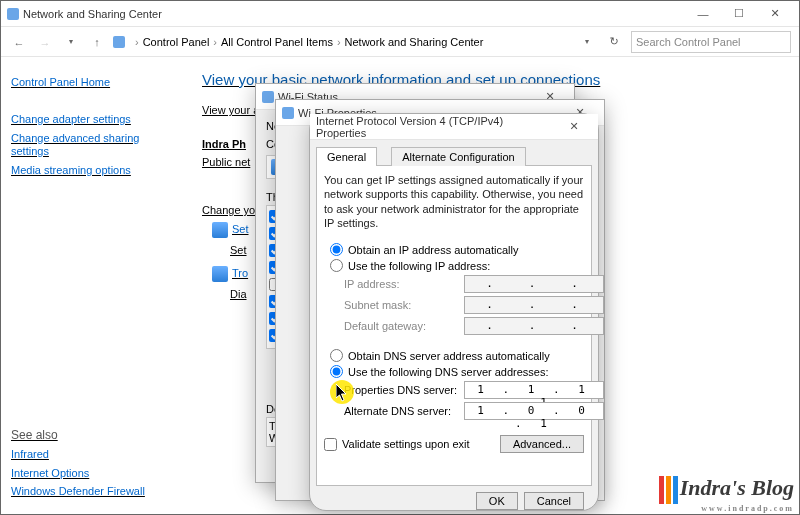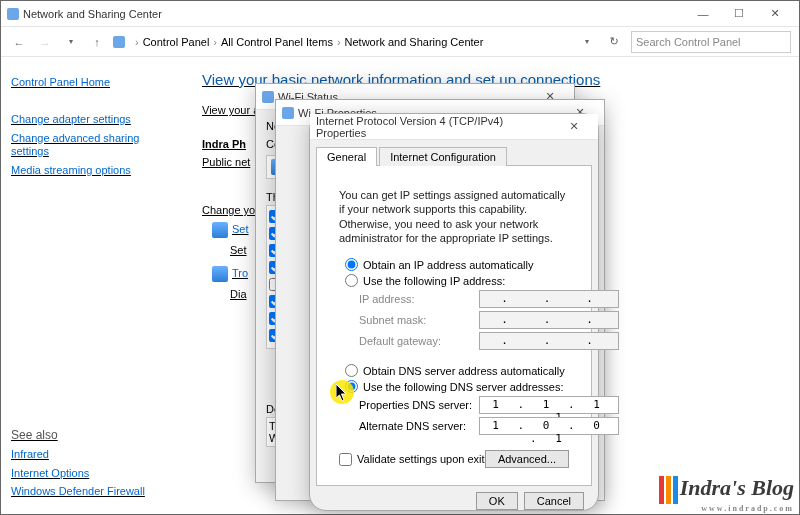--- a/index.html
+++ b/index.html
@@ -29,22 +29,22 @@
 .content h1 { color:#0a5dab; font-weight: normal; font-size: 15px; margin-bottom: 16px; }
 .content .row { font-size:11px; margin: 6px 0; }
 .content .strong { font-weight: bold; }
 .icon-sm { width:16px; height:16px; display:inline-block; vertical-align:middle; margin-right:4px; }
 .icon-net { background: linear-gradient(#6ab0ff,#2a7ed8); border-radius:2px; }
 
 
 #wifistatus { top: 83px; left: 255px; width: 320px; height: 400px; background:#f0f0f0; }
 #wifiprops { top: 99px; left: 275px; width: 330px; height: 402px; background:#f0f0f0; }
 .tabstrip { display:flex; border-bottom:1px solid #bbb; font-size:11px; }
-.tab { padding: 3px 10px; border:1px solid #bbb; border-bottom:none; background:#fff; margin-right:2px; position:relative; top:1px; }
-.panel { background:#fff; border:1px solid #bbb; border-top:none; padding: 22px; }
+.tab { padding: 3px 10px; border:1px solid #bbb; border-bottom:none; background:#fff; margin-right:14px; position:relative; top:1px; }
+.panel { background:#fff; border:1px solid #bbb; border-top:none; padding: 7px; }
 .chklist label { display:block; font-size:11px; margin:2px 0; }
 .chklist input { margin-right:4px; }
 #ipv4 { top: 113px; left: 309px; width: 290px; height: 398px; background:#f0f0f0;border-radius:17px; }
 #ipv4 .body2 { padding: 6px; }
 #ipv4 .panel { height: 320px; }
 .helptext { font-size:11px; color:#222; line-height:1.3; margin-bottom:10px; }
 .radio-row { display:flex; align-items:center; font-size:11px; margin: 3px 0 3px 6px; }
 .radio-row input { margin-right:5px; }
 .group-indent { margin-left: 20px; }
 .iprow { display:flex; align-items:center; margin: 3px 0; font-size:11px; }
@@ -178,21 +178,21 @@
 <div id="ipv4" class="window">
   <div class="titlebar">
     <span class="title">Internet Protocol Version 4 (TCP/IPv4) Properties</span>
     <div class="winbtns">
         <div class="winbtn close">✕</div>
       </div>
   </div>
   <div class="body2">
     <div class="tabstrip">
       <div class="tab">General</div>
-      <div class="tab" style="background:#f0f0f0;">Internet Configuration</div>
+      <div class="tab" style="background:#f0f0f0;">Alternate Configuration</div>
     </div>
     <div class="panel">
       <div class="helptext">You can get IP settings assigned automatically if your network supports this capability. Otherwise, you need to ask your network administrator for the appropriate IP settings.</div>
 
       <fieldset class="ipg">
         <div class="radio-row">
             <input type="radio" name="ipmode" checked="" style="">
             <span>Obtain an IP address automatically</span>
           </div>
         <div class="radio-row">

